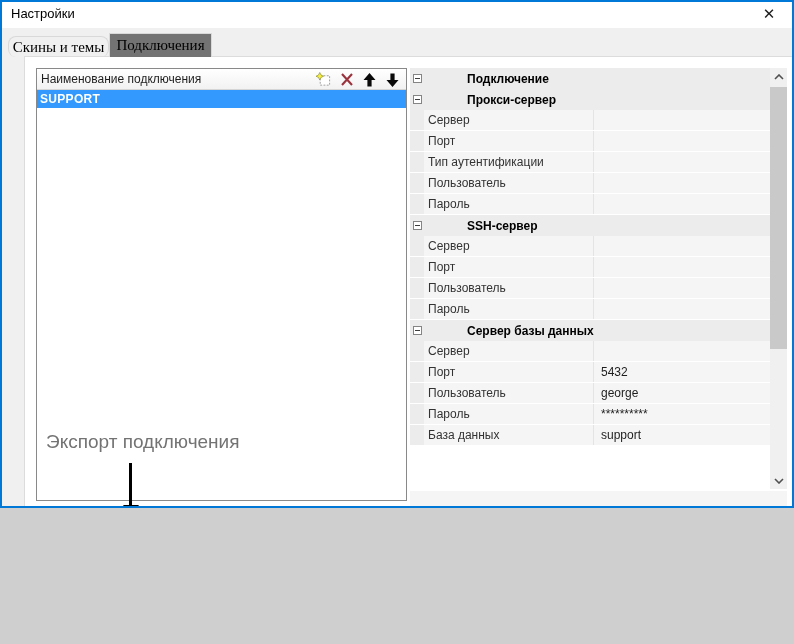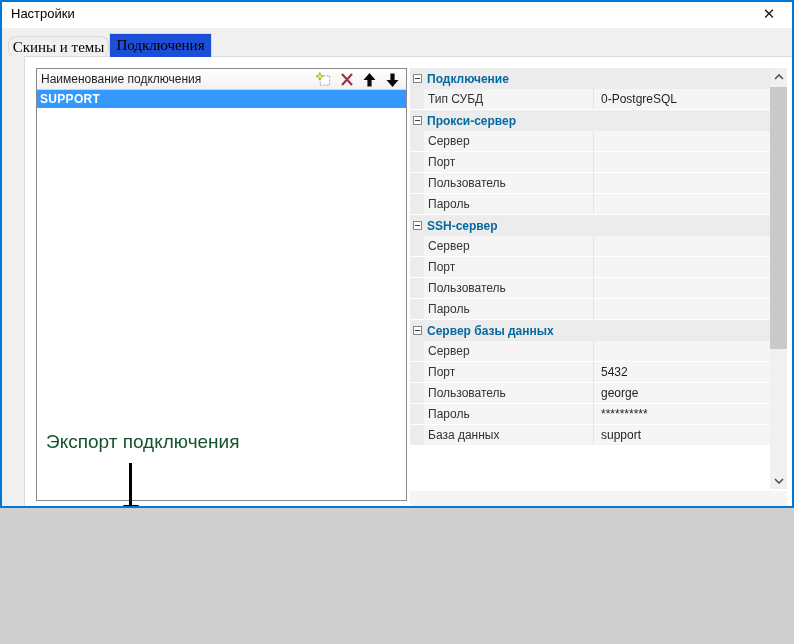--- a/index.html
+++ b/index.html
@@ -11,55 +11,55 @@
   .win-border{position:absolute;inset:0;border:2px solid #0078d7;pointer-events:none;z-index:50;}
   
   .titlebar{position:absolute;left:0;top:0;width:794px;height:28px;background:#ffffff;}
   .title{position:absolute;left:11px;top:0;line-height:28px;font-size:13px;color:#000;}
   .closebtn{position:absolute;right:10px;top:0;width:30px;height:27px;text-align:center;
     line-height:27px;font-size:15px;color:#1a1a1a;cursor:pointer;}
   
   .tab{position:absolute;font-family:"Liberation Serif","DejaVu Serif",serif;font-size:15px;
     color:#000;text-align:center;border:1px solid #d9d9d9;border-bottom:none;}
   .tab.inactive{left:8px;top:36px;width:101px;height:21px;line-height:20px;background:#f0f0f0;border-radius:8px;}
-  .tab.active{left:109px;top:33px;width:103px;height:24px;line-height:23px;background:#1d4ed8;z-index:3;}
+  .tab.active{left:109px;top:33px;width:103px;height:24px;line-height:23px;background:#737373;z-index:3;}
   
   .tabpage{position:absolute;left:24px;top:56px;width:778px;height:546px;background:#ffffff;
     border:1px solid #dcdcdc;z-index:1;}
   
   .listbox{position:absolute;left:11px;top:11px;width:371px;height:433px;background:#fff;
     border:1px solid #898989;}
   .listheader{position:relative;height:21px;background:linear-gradient(#ffffff,#f2f2f2);
     border-bottom:1px solid #d5d5d5;}
   .listheader .htext{position:absolute;left:4px;top:0;line-height:21px;font-size:12px;color:#1e1e1e;}
   .hicons{position:absolute;right:6px;top:0;height:21px;display:flex;align-items:center;gap:8px;}
   .hicon{width:15px;height:15px;display:flex;align-items:center;justify-content:center;cursor:pointer;}
   .listrow{height:18px;line-height:18px;font-size:12px;font-weight:bold;color:#ffffff;
     padding-left:3px;letter-spacing:.3px;}
   
   .propgrid{position:absolute;left:385px;top:11px;width:360px;}
   .prow{height:21px;font-size:12px;}
-  .pcat{background:#ececec;display:flex;align-items:center;font-weight:bold;color:#0369a1;}
+  .pcat{background:#ececec;display:flex;align-items:center;font-weight:bold;color:#000000;gap:40px;}
   .pitem{background:#f5f5f5;border-bottom:1px solid #ffffff;display:flex;}
   .gutter{width:14px;background:#ececec;}
   .pname{width:170px;padding-left:4px;line-height:20px;color:#333;border-right:1px solid #e4e4e4;
     white-space:nowrap;overflow:hidden;}
   .pval{flex:1;padding-left:7px;line-height:20px;color:#1e1e1e;white-space:nowrap;overflow:hidden;}
   .collapse{width:9px;height:9px;border:1px solid #848484;background:#fff;margin:0 5px 0 3px;
     position:relative;flex:0 0 auto;cursor:pointer;}
   .collapse span{position:absolute;left:1px;top:3px;width:5px;height:1px;background:#3c3c3c;}
   
   .vscroll{position:absolute;left:745px;top:11px;width:17px;height:421px;background:#f0f0f0;}
   .sbtn{position:absolute;left:0;width:17px;height:17px;display:flex;align-items:center;
     justify-content:center;cursor:pointer;}
   .sbtn.up{top:0;} .sbtn.down{bottom:0;}
   .sthumb{position:absolute;left:0;top:19px;width:17px;height:262px;background:#c9c9c9;cursor:pointer;}
   .prop-empty{position:absolute;left:385px;top:434px;width:377px;height:57px;background:#f5f5f5;}
   
-  .annotation{position:absolute;left:21px;top:374px;font-size:19px;color:#14532d;white-space:nowrap;}
+  .annotation{position:absolute;left:21px;top:374px;font-size:19px;color:#737373;white-space:nowrap;}
   .arrow-line{position:absolute;left:104px;top:406px;width:3px;height:43px;background:#000;}
   .arrow-head{position:absolute;left:98px;top:448px;width:0;height:0;
     border-left:8px solid transparent;border-right:8px solid transparent;border-top:11px solid #000;}
   
   .btn{position:absolute;top:462px;height:30px;background:#f3f3f3;text-align:center;
     font-family:"Liberation Serif","DejaVu Serif",serif;font-size:15px;color:#000;cursor:pointer;
     padding:0;}
   .btn.export{left:35px;width:140px;border:1px solid #b9b9b9;}
   .btn.import{left:209px;width:136px;border:1px dotted #4a4a4a;box-shadow:0 0 0 1px #e3e3e3;}
   svg{display:block;}
@@ -111,40 +111,40 @@
     </div>
 
     <div class="propgrid">
 
       <div class="prow pcat">
         <span class="collapse">
             <span></span>
           </span>
         <span>Подключение</span>
       </div>
-      <div class="prow pitem">
-        <span class="gutter"></span>
-        <span class="pname">Тип СУБД</span>
-        <span class="pval">0-PostgreSQL</span>
-      </div>
 
       <div class="prow pcat">
         <span class="collapse">
             <span></span>
           </span>
         <span>Прокси-сервер</span>
       </div>
       <div class="prow pitem">
         <span class="gutter"></span>
         <span class="pname">Сервер</span>
         <span class="pval"></span>
       </div>
       <div class="prow pitem">
         <span class="gutter"></span>
         <span class="pname">Порт</span>
+        <span class="pval"></span>
+      </div>
+      <div class="prow pitem">
+        <span class="gutter"></span>
+        <span class="pname">Тип аутентификации</span>
         <span class="pval"></span>
       </div>
       <div class="prow pitem">
         <span class="gutter"></span>
         <span class="pname">Пользователь</span>
         <span class="pval"></span>
       </div>
       <div class="prow pitem">
         <span class="gutter"></span>
         <span class="pname">Пароль</span>

